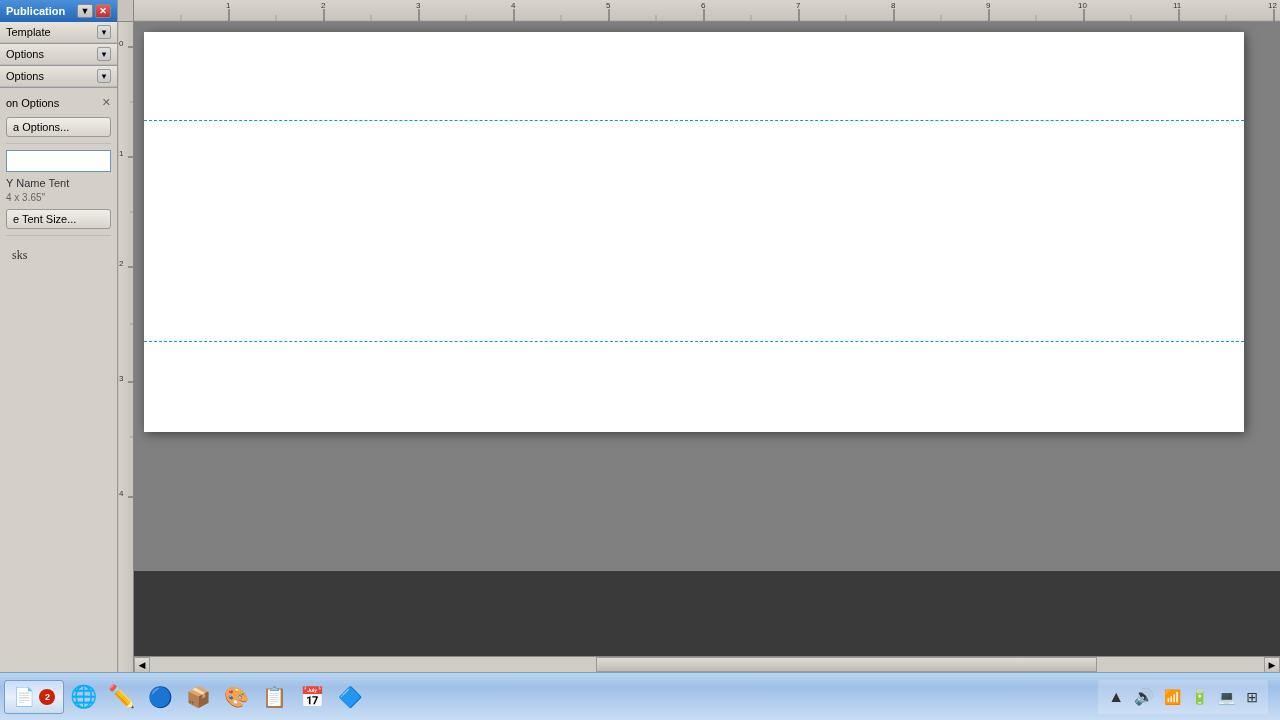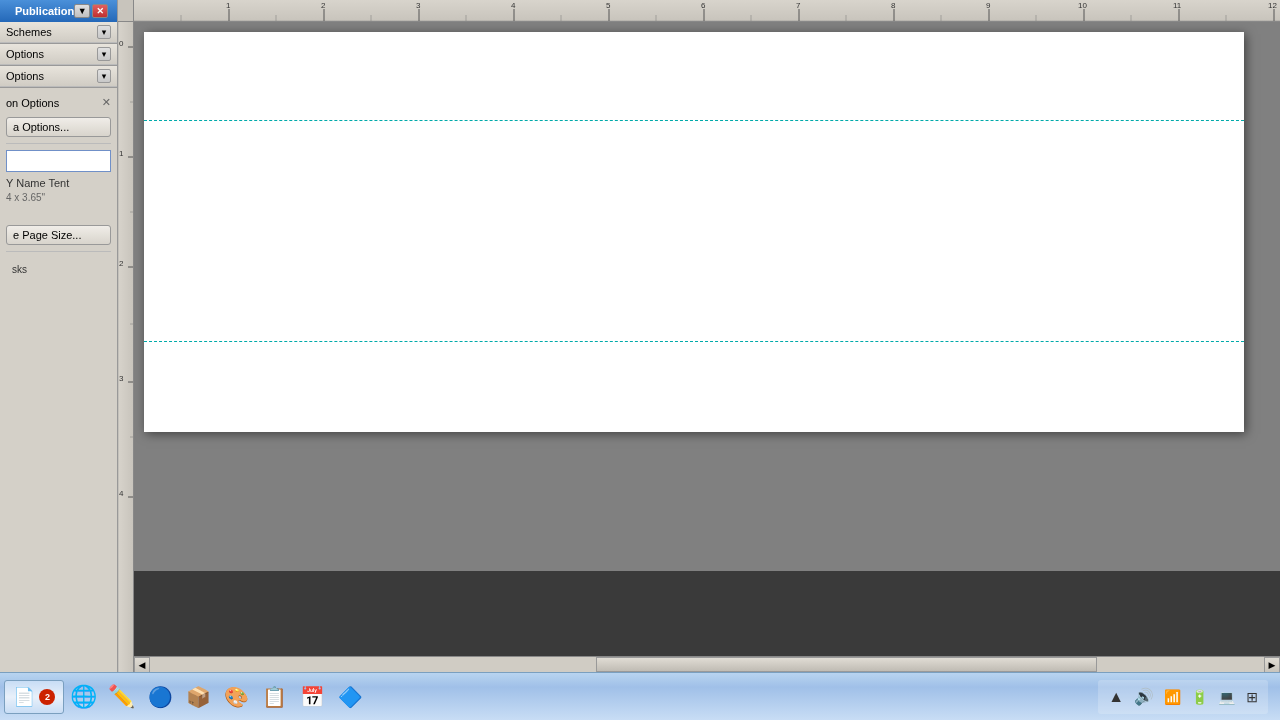--- a/index.html
+++ b/index.html
@@ -105,21 +105,21 @@
       overflow: hidden;
     }
 
     
     .title-bar {
       background: linear-gradient(180deg, #4a90d9 0%, #2468b8 100%);
       height: 22px;
       display: flex;
       align-items: center;
       justify-content: space-between;
-      padding: 0 15px;
+      padding: 0 6px;
       color: white;
       font-size: 11px;
       font-weight: bold;
     }
     .title-bar-controls {
       display: flex;
       gap: 2px;
     }
     .title-btn {
       width: 16px;
@@ -207,35 +207,36 @@
       height: 22px;
       padding: 2px 4px;
       font-size: 11px;
       margin-bottom: 4px;
     }
 
     .template-info {
       font-size: 10px;
       line-height: 1.4;
       color: #333;
-      margin-bottom: 20px;
+      margin-bottom: 4px;
     }
     .template-name {
       font-size: 11px;
       font-weight: normal;
     }
     .template-size {
       font-size: 10px;
       color: #666;
     }
 
     .tasks-section {
       padding: 6px;
-      font-size: 10px;
+      font-size: 12px;
       color: #333;
+      font-family: Liberation Serif, serif;
     }
 
     
     .canvas-area {
       flex: 1;
       display: flex;
       flex-direction: column;
       background: #808080;
       overflow: hidden;
       position: relative;
@@ -349,21 +350,21 @@
     <div class="title-bar">
       <span>Publication</span>
       <div class="title-bar-controls">
         <div class="title-btn">▼</div>
         <div class="title-btn close">✕</div>
       </div>
     </div>
 
     <div class="panel-section">
       <div class="panel-section-header">
-        <span>Schemes</span>
+        <span>Template</span>
         <div class="collapse-btn">▾</div>
       </div>
     </div>
 
     <div class="panel-section">
       <div class="panel-section-header">
         <span>Options</span>
         <div class="collapse-btn">▾</div>
       </div>
     </div>
@@ -385,21 +386,21 @@
 
       <div class="panel-divider"></div>
 
       <input class="panel-input" type="text" value="" style="">
 
       <div class="template-info">
         <div class="template-name">Y Name Tent</div>
         <div class="template-size">4 x 3.65"</div>
       </div>
 
-      <button class="panel-button">e Page Size...</button>
+      <button class="panel-button">e Tent Size...</button>
 
       <div class="panel-divider"></div>
 
       <div class="tasks-section">
         <span>sks</span>
       </div>
     </div>
   </div>
 
   <div class="canvas-area">

